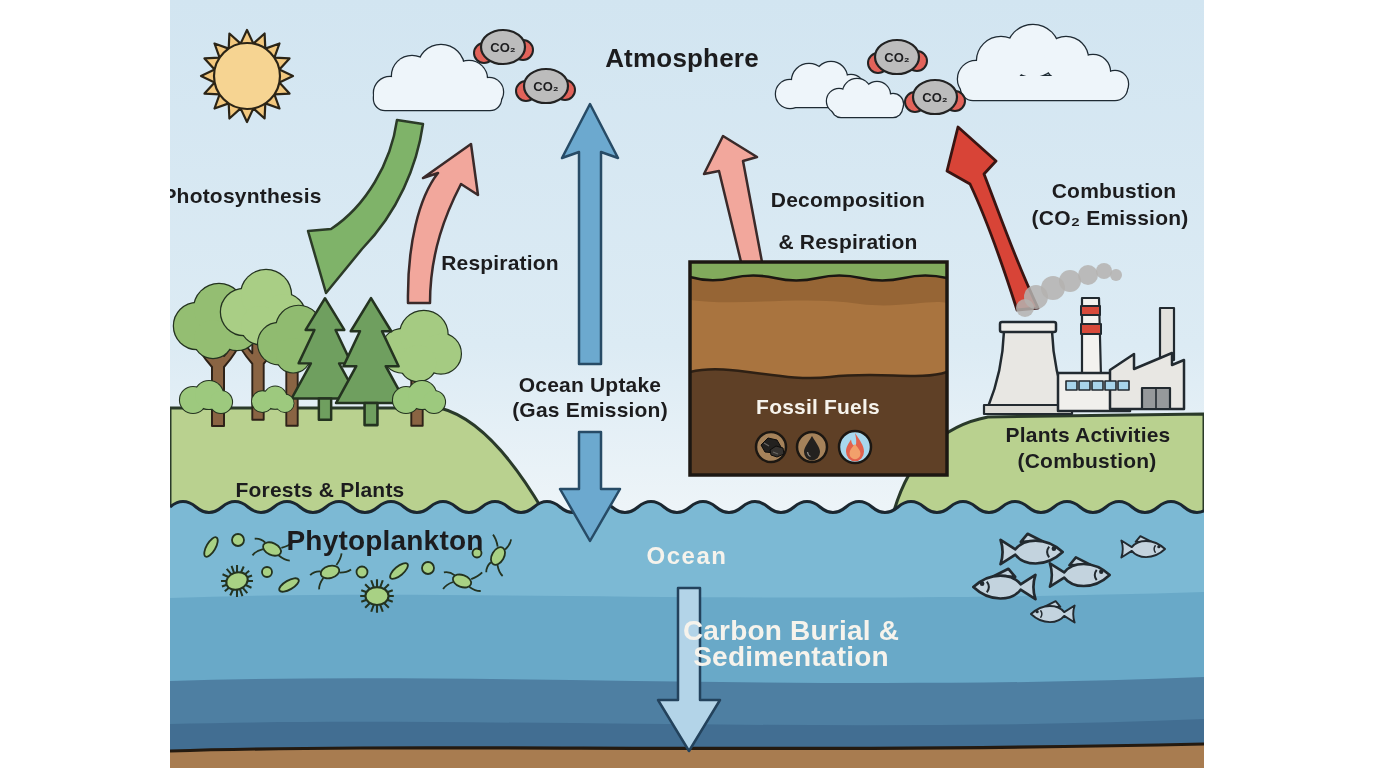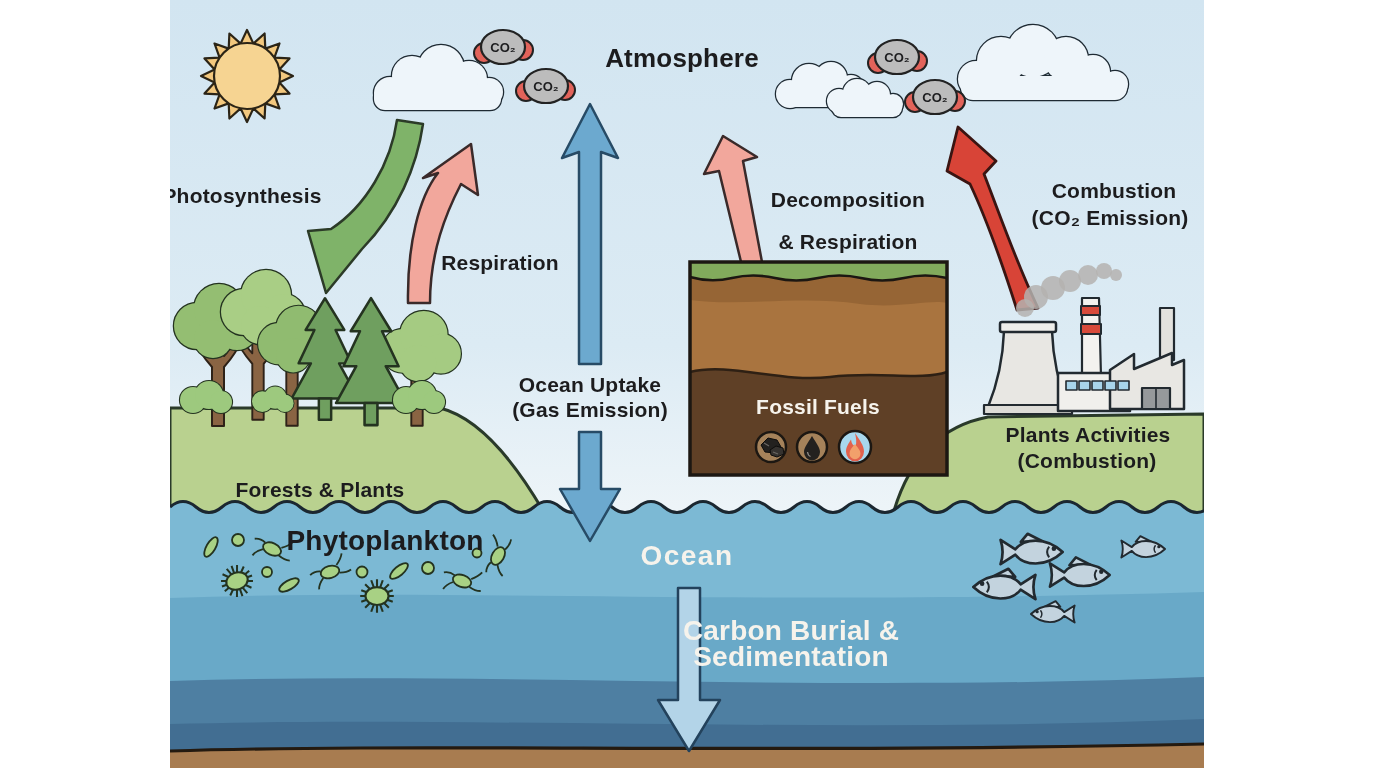--- a/index.html
+++ b/index.html
@@ -5,21 +5,21 @@
   html,body{margin:0;padding:0;background:#ffffff;}
   .stage{position:relative;width:1376px;height:768px;background:#ffffff;overflow:hidden;
          font-family:"Liberation Sans","DejaVu Sans",sans-serif;}
   .content{position:absolute;left:170px;top:0;width:1034px;height:768px;overflow:hidden;
            background:linear-gradient(180deg,#d2e5f1 0%,#dcebf4 45%,#edf4f8 66%,#edf4f8 100%);}
   svg{position:absolute;left:0;top:0;}
   .lbl{position:absolute;transform:translate(-50%,-50%);font-weight:bold;color:#1c1c1e;
        white-space:nowrap;font-size:21px;letter-spacing:.2px;}
   .lbl.big{font-size:26px;}
   .lbl.white{color:#f6f3ec;}
-  .lbl.ocean{font-size:28px;letter-spacing:1.5px;}
+  .lbl.ocean{font-size:24px;letter-spacing:1.5px;}
   .lbl.sm{font-size:28px;}
   
   .cs{fill:#eef5fa;stroke:#1e2a33;stroke-width:2.5;}
   .cf{fill:#eef5fa;stroke:none;}
   .smoke{fill:#b4b2af;opacity:.85;stroke:none;}
   .co2text{font-size:13px;font-weight:bold;fill:#1d1d1f;text-anchor:middle;
            font-family:"Liberation Sans","DejaVu Sans",sans-serif;}
 </style>
 </head>
 <body>

